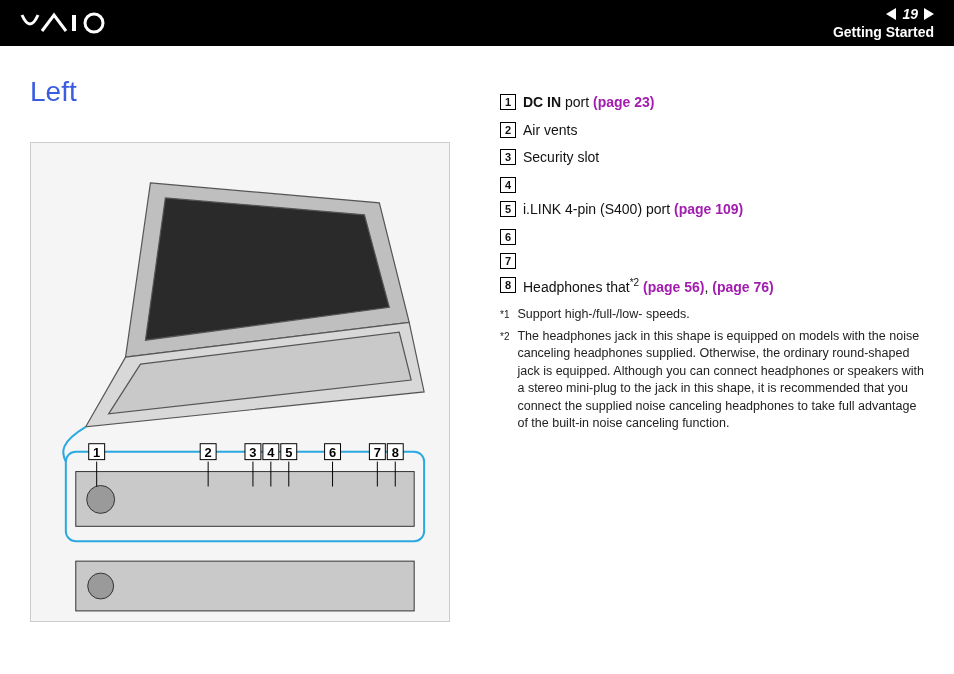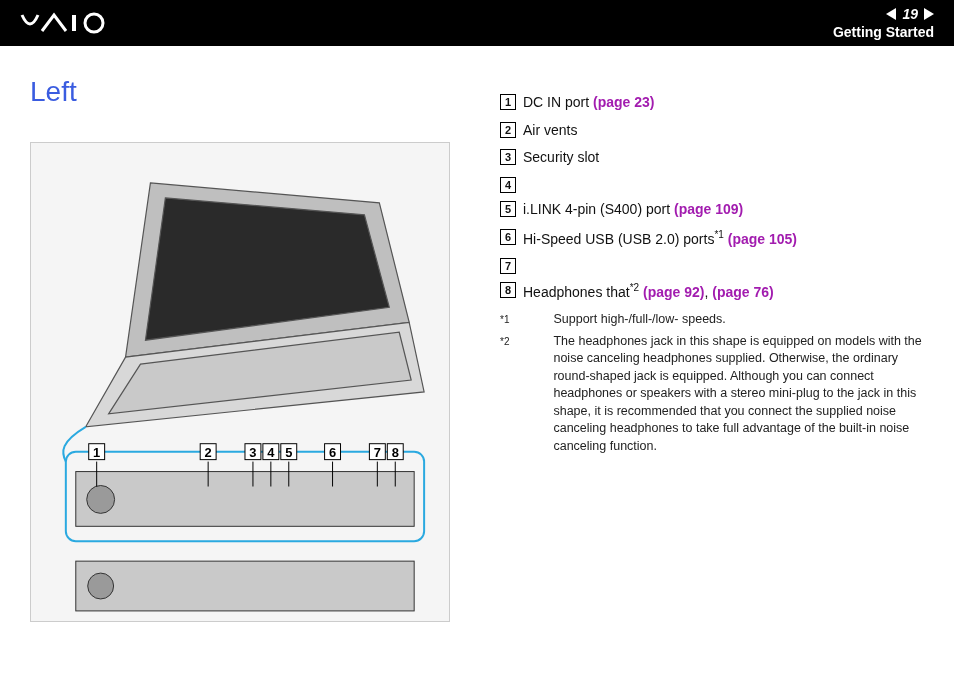--- a/index.html
+++ b/index.html
@@ -105,38 +105,38 @@
     height: 16px;
     font-size: 11px;
     font-weight: bold;
     text-align: center;
     line-height: 14px;
     margin-right: 7px;
     flex-shrink: 0;
     margin-top: 2px;
   }
   .link { color: #a21caf; font-weight: bold; }
-  .bold { font-weight: normal; }
+  .bold { font-weight: bold; }
   .sup { font-size: 10px; vertical-align: super; }
   .footnotes {
     margin-top: 8px;
     font-size: 12.5px;
     color: #222;
   }
   .footnotes .fn {
     display: flex;
     margin-bottom: 4px;
   }
   .fn-mark {
     font-size: 10px;
     margin-right: 8px;
     margin-top: 1px;
     flex-shrink: 0;
   }
-  .fn-text { flex: 1; line-height: 1.4; margin-left: 36px; }
+  .fn-text { flex: 1; line-height: 1.4; }
 </style>
 </head>
 <body>
 
 <div class="header-bar">
   <div class="vaio-logo">
     <svg width="110" height="24" viewBox="0 0 110 24">
       <path d="M2 4 Q 10 22 18 4" stroke="#fff" stroke-width="3" fill="none"></path>
       <path d="M22 20 L34 4 L46 20" stroke="#fff" stroke-width="3" fill="none" stroke-linejoin="miter"></path>
       <rect x="52" y="4" width="4" height="16" fill="#fff"></rect>
@@ -239,28 +239,27 @@
         </li>
         <li>
           <span class="num-box">4</span>
         </li>
         <li>
           <span class="num-box">5</span>
           <span><span>i.LINK 4-pin (S400) port </span><span class="link">(page 109)</span></span>
         </li>
         <li>
           <span class="num-box">6</span>
-          <span><span>Hi-Speed USB (USB 2.0) ports</span><span class="sup">*1</span> <span class="link">(page 105)</span></span>
         </li>
         <li>
           <span class="num-box">7</span>
         </li>
         <li>
           <span class="num-box">8</span>
-          <span><span>Headphones that</span><span class="sup">*2</span> <span class="link">(page 92)</span><span>, </span><span class="link">(page 76)</span></span>
+          <span><span>Headphones that</span><span class="sup">*2</span> <span class="link">(page 56)</span><span>, </span><span class="link">(page 76)</span></span>
         </li>
       </ul>
     <div class="footnotes">
 
     <div class="fn">
           <span class="fn-mark">*1</span>
           <span class="fn-text">Support high-/full-/low- speeds.</span>
         </div>
         <div class="fn">
           <span class="fn-mark">*2</span>

